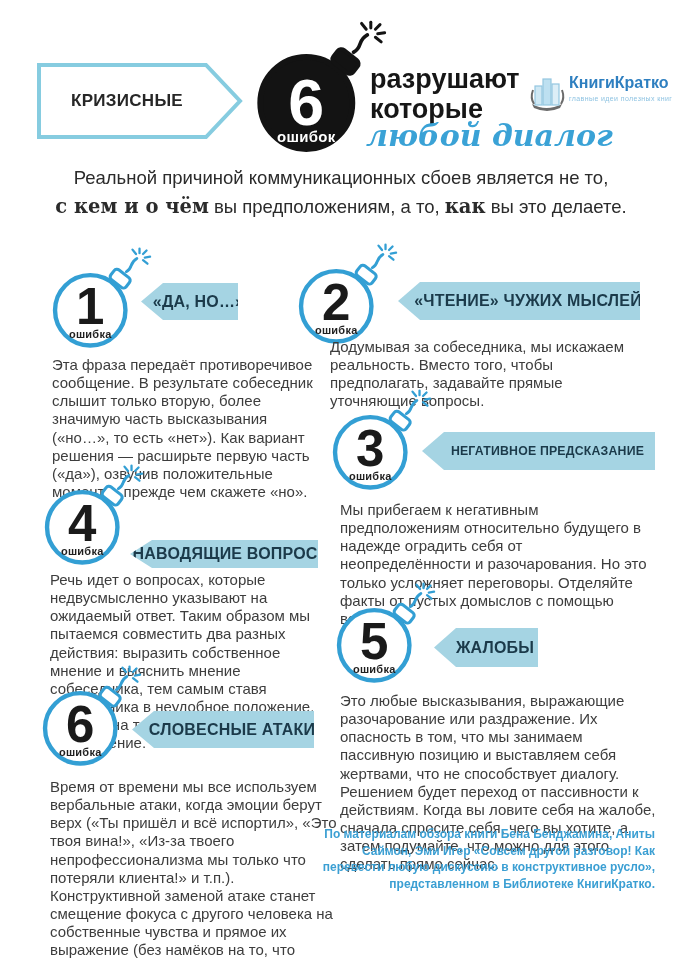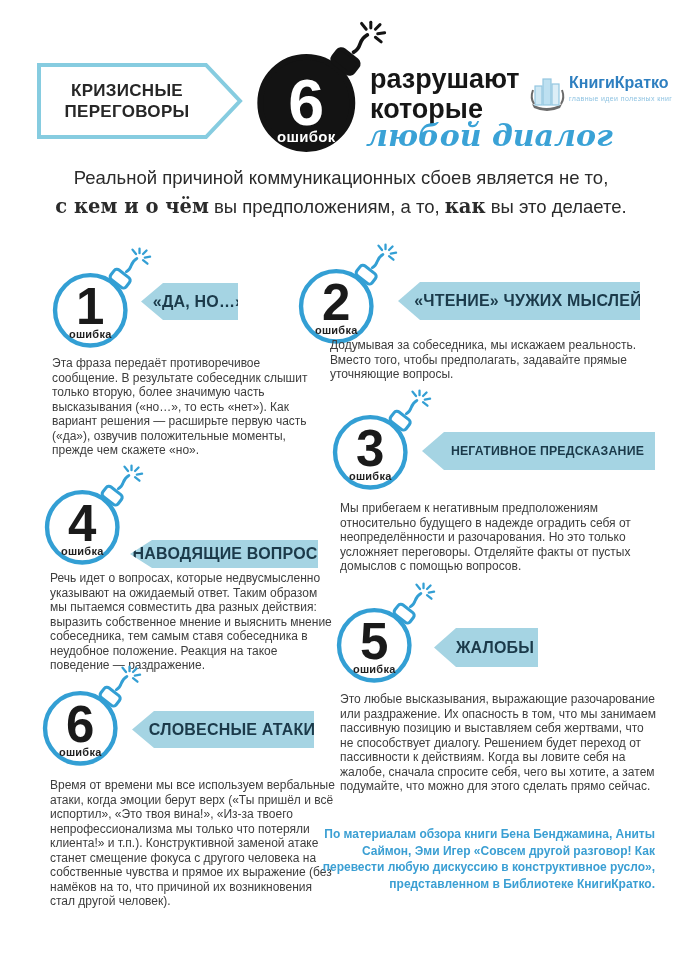--- a/index.html
+++ b/index.html
@@ -46,21 +46,21 @@
   .tag{
     position:absolute;background:#a5d4e3;
     clip-path:polygon(22px 0,100% 0,100% 100%,22px 100%,0 50%);
     display:flex;align-items:center;justify-content:center;
     padding-left:26px;padding-right:8px;box-sizing:border-box;
     font-weight:bold;font-size:16px;color:#1b3a4a;letter-spacing:.2px;white-space:nowrap;
   }
   .tag--long{font-size:12.3px;}
 
   
-  .body{position:absolute;margin:0;font-size:12px;line-height:1.21;color:#3d3d3d;}
+  .body{position:absolute;margin:0;font-size:15px;line-height:1.21;color:#3d3d3d;}
 
   
   .footer-note{position:absolute;left:308px;top:826px;width:347px;text-align:right;
     font-weight:bold;font-size:12px;line-height:1.38;color:#3b9fd3;}
 </style>
 </head>
 <body>
 
 <svg width="0" height="0" style="position:absolute">
   <defs>
@@ -80,21 +80,20 @@
 </svg>
 
 <div class="page">
 
   <div class="arrow-box">
     <svg width="208" height="78" viewBox="0 0 208 78">
       <polygon points="3,3 170,3 204,39 170,75 3,75" fill="#ffffff" stroke="#86cce0" stroke-width="4"></polygon>
     </svg>
     <div class="arrow-box-text">
       <span>КРИЗИСНЫЕ</span>
-      <span>ПЕРЕГОВОРЫ</span>
     </div>
   </div>
 
   <svg class="bomb bomb--black" style="left:251px;top:20px" width="144" height="144" viewBox="0 0 125 125">
     <use href="#bomb-shape"></use>
     <text class="bomb-num" x="48" y="91" text-anchor="middle">6</text>
     <text class="bomb-label" x="48" y="106" text-anchor="middle">ошибок</text>
   </svg>
 
   <div class="header-title">

